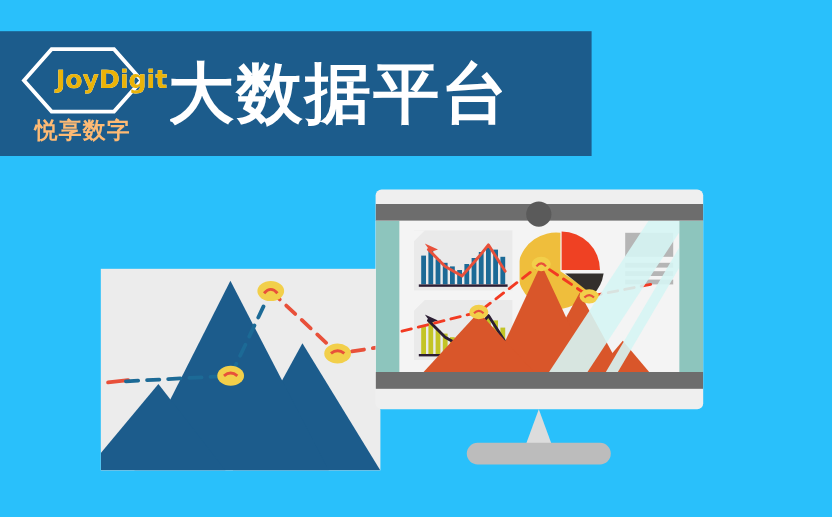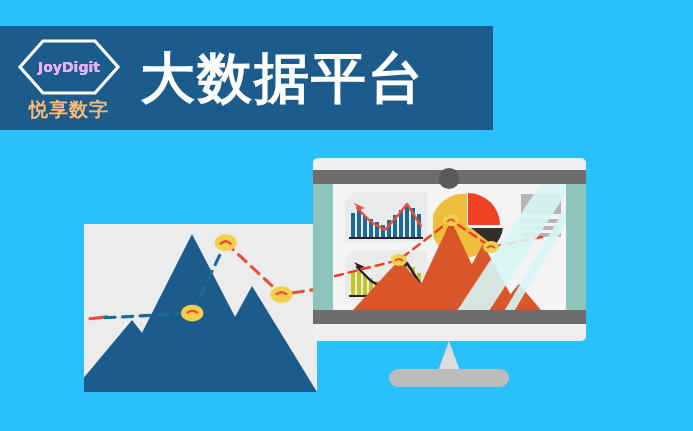--- a/index.html
+++ b/index.html
@@ -21,24 +21,25 @@
     position:absolute;left:14px;top:6px;width:110px;height:92px;
     display:flex;flex-direction:column;align-items:center;justify-content:center;
   }
   .logo-hex{
     position:relative;width:104px;height:58px;
     display:flex;align-items:center;justify-content:center;
   }
   .logo-hex svg{position:absolute;left:0;top:0;}
   .logo-wordmark{
     position:relative;z-index:2;
-    color:#f0abfc;font-size:14px;font-weight:bold;letter-spacing:0px;
+    color:#eab308;font-size:21px;font-weight:bold;letter-spacing:0px;
     font-family:"DejaVu Sans",sans-serif;
     white-space:nowrap;line-height:1;
     text-shadow:0 0 0 #fff;
+    padding-left:48px;
   }
   .logo-cn{
     color:#fdba74;font-size:19px;font-weight:bold;letter-spacing:1px;
     margin-top:4px;line-height:1;white-space:nowrap;
     font-family:"DejaVu Sans",sans-serif;
   }
   .header-title{
     position:absolute;left:140px;top:50%;transform:translateY(-50%);
     color:#ffffff;font-size:55px;font-weight:bold;letter-spacing:2px;
     line-height:1;white-space:nowrap;

